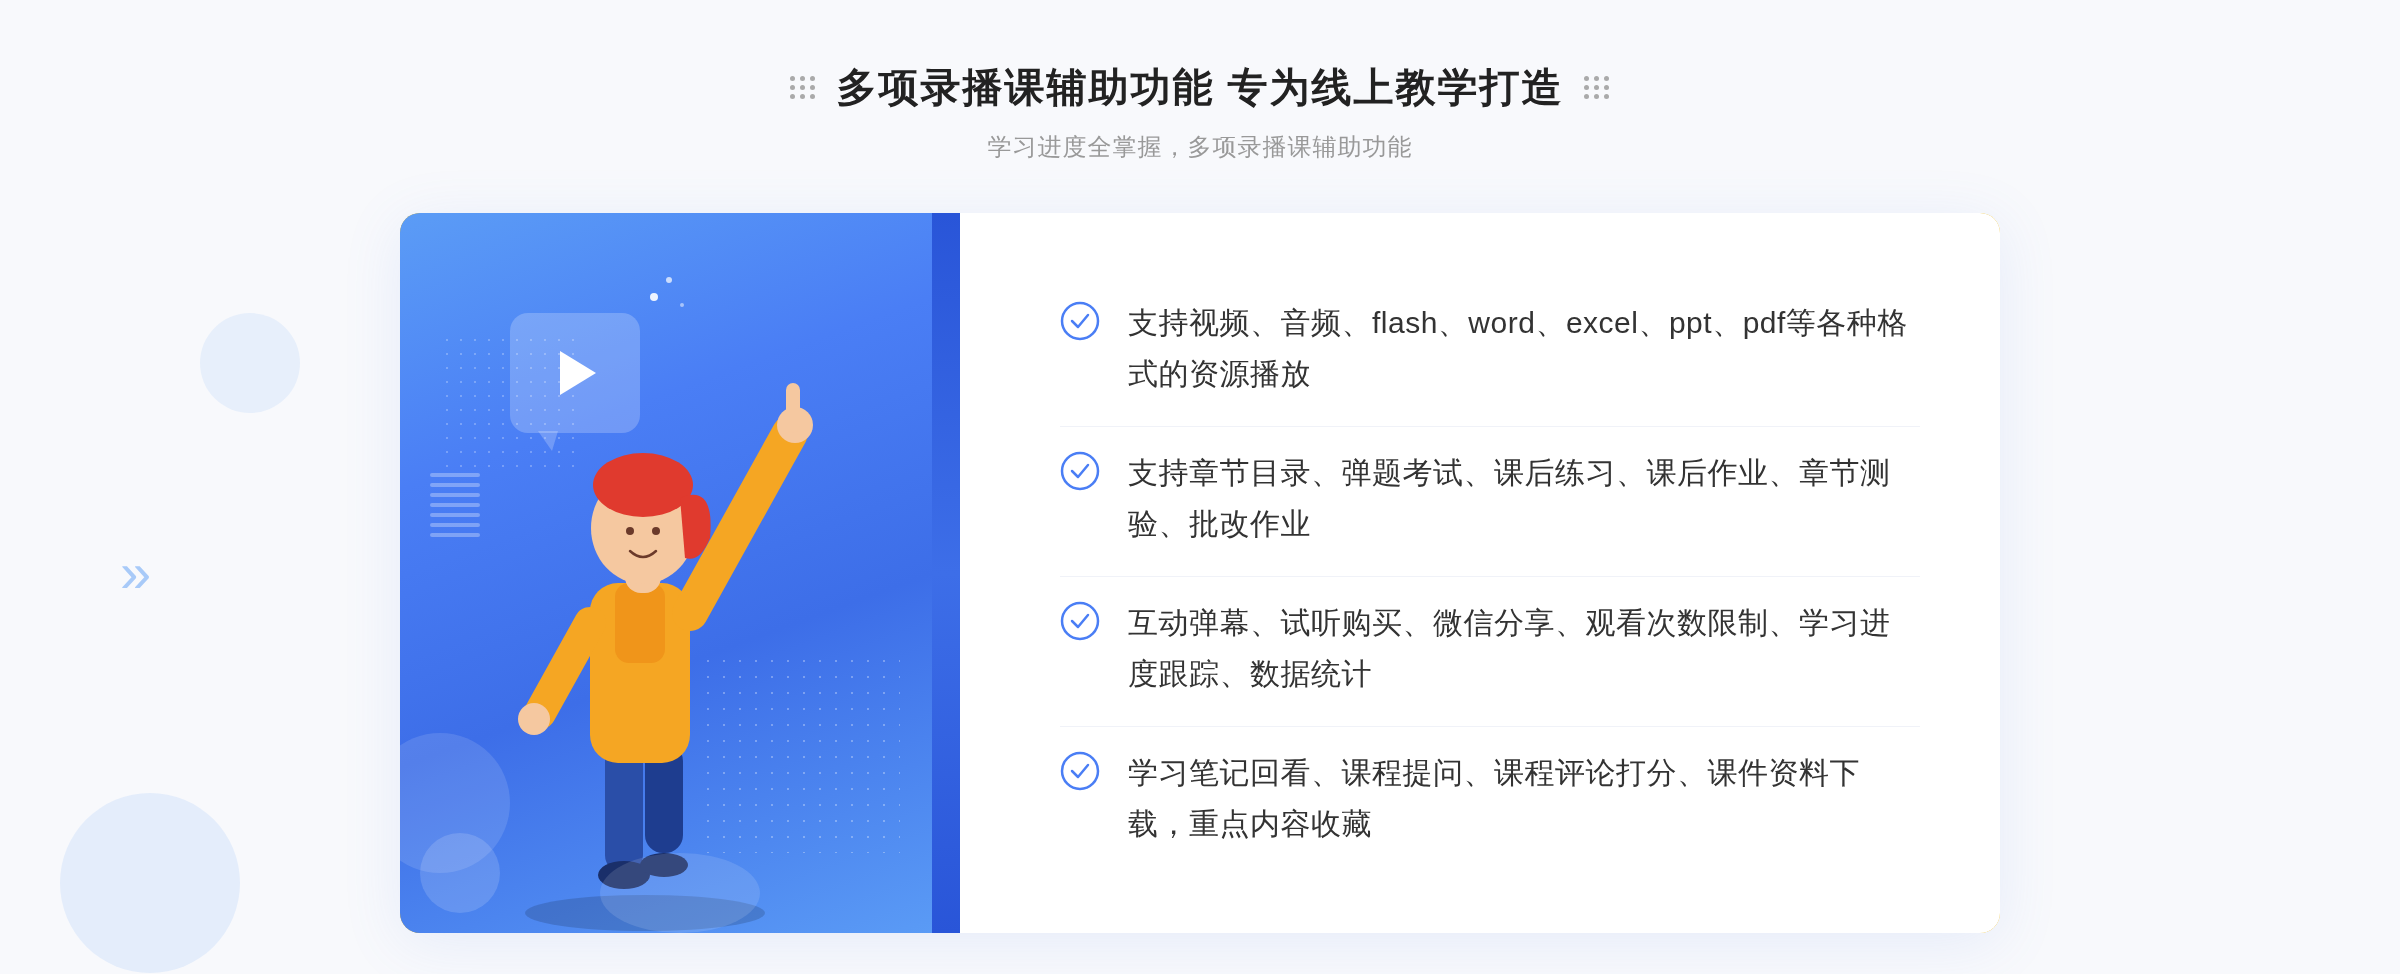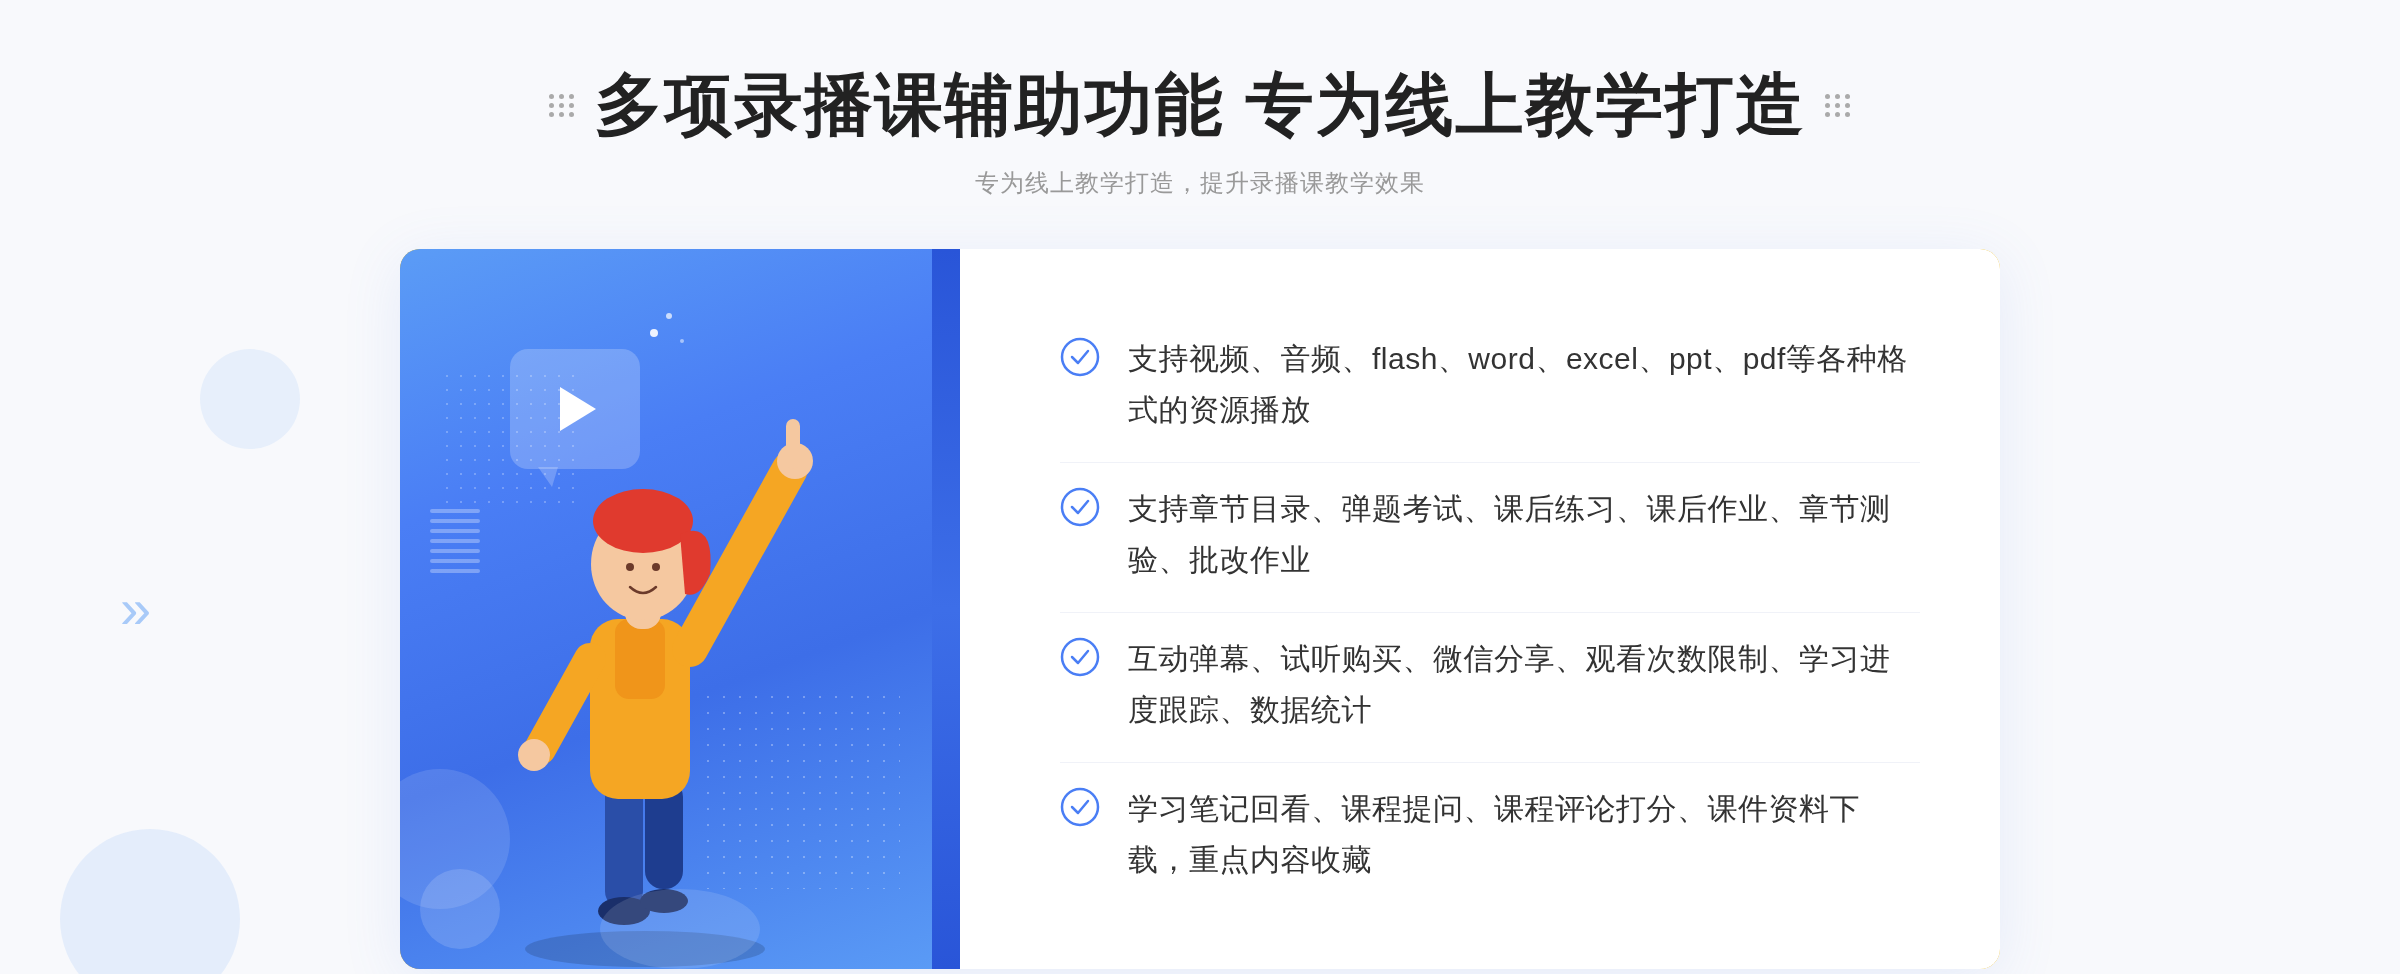--- a/index.html
+++ b/index.html
@@ -28,21 +28,21 @@
       align-items: center;
     }
 
     .header-section {
       text-align: center;
       margin-bottom: 50px;
       position: relative;
     }
 
     .header-section h1 {
-      font-size: 68px;
+      font-size: 40px;
       font-weight: 600;
       color: #222;
       letter-spacing: 2px;
       display: flex;
       align-items: center;
       gap: 20px;
     }
 
     .decorative-dots-grid {
       display: grid;
@@ -320,21 +320,21 @@
           <span></span>
           <span></span>
         <span></span>
           <span></span>
           <span></span>
         <span></span>
           <span></span>
           <span></span>
       </span>
     </h1>
-    <p class="subtitle">专为线上教学打造，提升录播课教学效果</p>
+    <p class="subtitle">学习进度全掌握，多项录播课辅助功能</p>
   </div>
 
   <div class="page-outer">
 
     <div class="outer-chevron-left">»</div>
 
     <div class="bg-circle-1"></div>
     <div class="bg-circle-2"></div>
 
     <div class="main-content">

